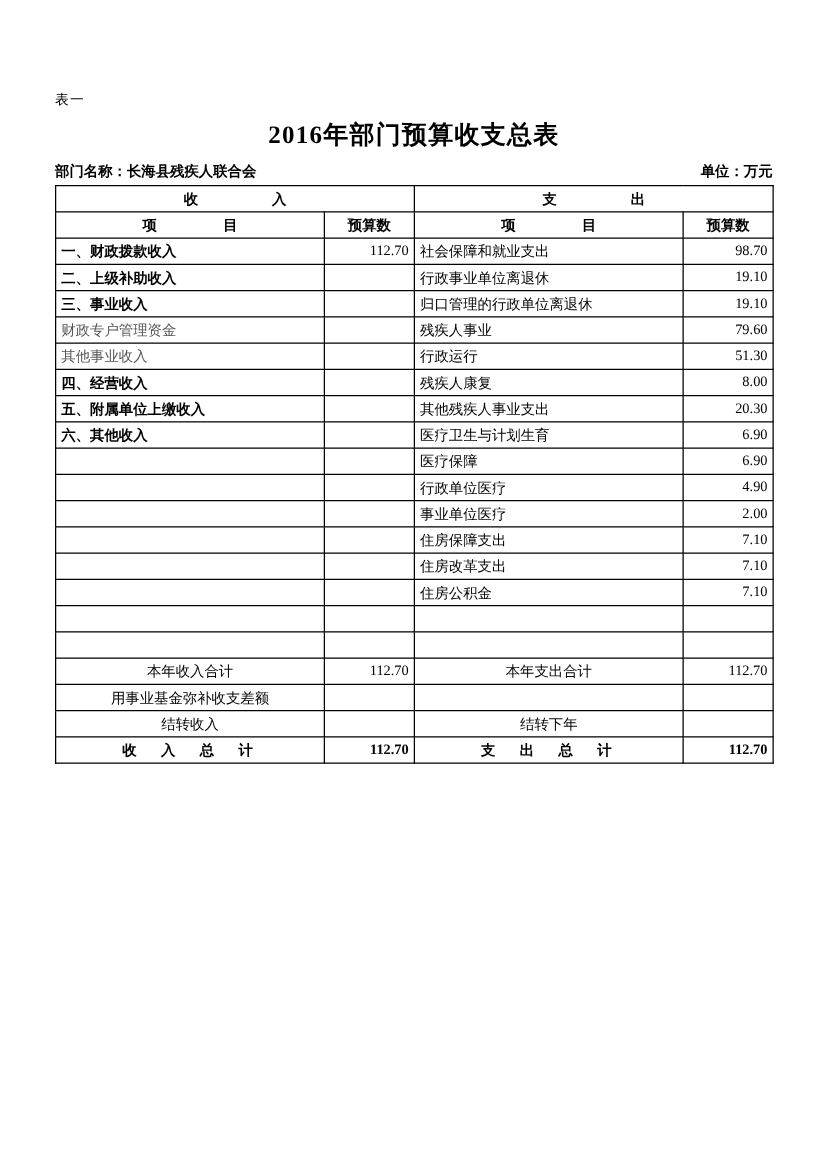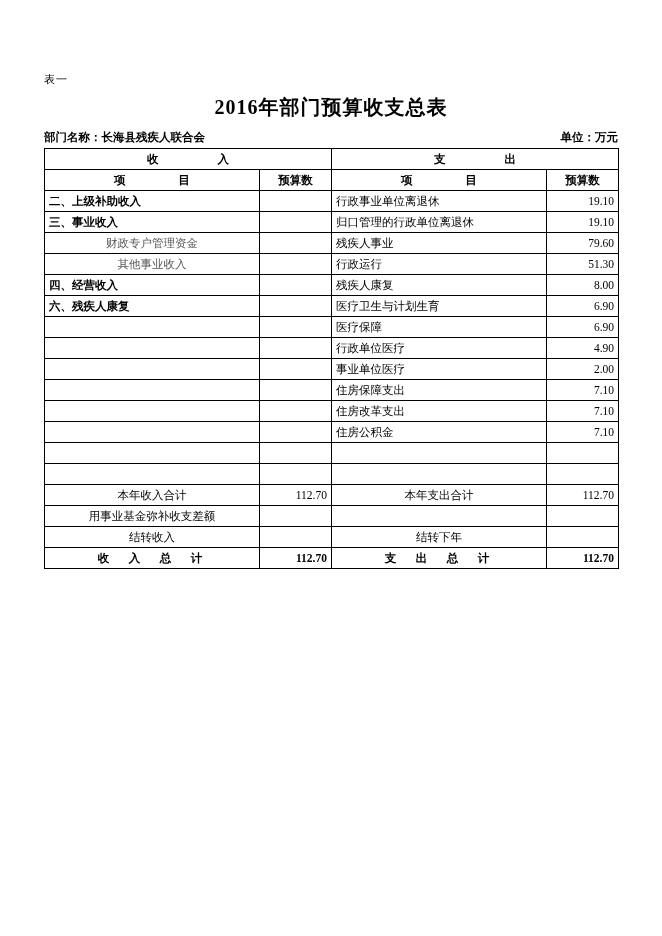--- a/index.html
+++ b/index.html
@@ -99,21 +99,21 @@
   .num {
     text-align: right;
     padding-right: 6px;
   }
   .lv1 {
     text-align: left;
     font-weight: bold;
     padding-left: 6px;
   }
   .lv2 {
-    text-align: center;
+    text-align: left;
     padding-left: 22px;
     color: #555555;
   }
   .exp-l1 {
     text-align: left;
     padding-left: 4px;
   }
   .exp-l2 {
     text-align: left;
     padding-left: 26px;
@@ -166,20 +166,26 @@
       <tr>
         <td class="grp-head" colspan="2">收　　入</td>
         <td class="grp-head" colspan="2">支　　出</td>
       </tr>
       <tr>
         <td class="col-head spaced">项　　目</td>
         <td class="col-head">预算数</td>
         <td class="col-head spaced">项　　目</td>
         <td class="col-head">预算数</td>
       </tr>
+    <tr>
+          <td class="lv1">一、财政拨款收入</td>
+          <td class="num">112.70</td>
+          <td class="exp-l1">社会保障和就业支出</td>
+          <td class="num">98.70</td>
+        </tr>
         <tr>
           <td class="lv1">二、上级补助收入</td>
           <td class="num"></td>
           <td class="exp-l2">行政事业单位离退休</td>
           <td class="num">19.10</td>
         </tr>
         <tr>
           <td class="lv1">三、事业收入</td>
           <td class="num"></td>
           <td class="exp-l2">归口管理的行政单位离退休</td>
@@ -197,21 +203,27 @@
           <td class="exp-l3">行政运行</td>
           <td class="num">51.30</td>
         </tr>
         <tr>
           <td class="lv1">四、经营收入</td>
           <td class="num"></td>
           <td class="exp-l3">残疾人康复</td>
           <td class="num">8.00</td>
         </tr>
         <tr>
-          <td class="lv1">六、残疾人康复</td>
+          <td class="lv1">五、附属单位上缴收入</td>
+          <td class="num"></td>
+          <td class="exp-l3">其他残疾人事业支出</td>
+          <td class="num">20.30</td>
+        </tr>
+        <tr>
+          <td class="lv1">六、其他收入</td>
           <td class="num"></td>
           <td class="exp-l1">医疗卫生与计划生育</td>
           <td class="num">6.90</td>
         </tr>
         <tr>
           <td class="blank"></td>
           <td class="num"></td>
           <td class="exp-l2">医疗保障</td>
           <td class="num">6.90</td>
         </tr>

